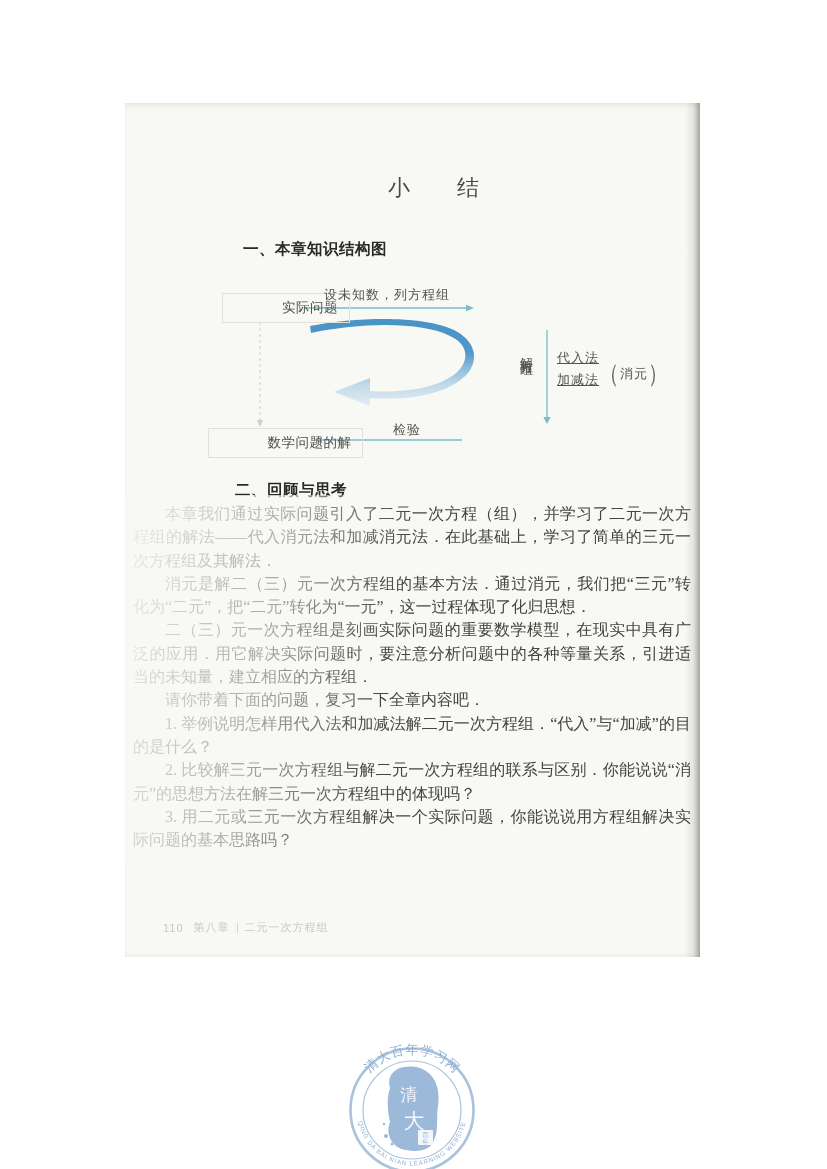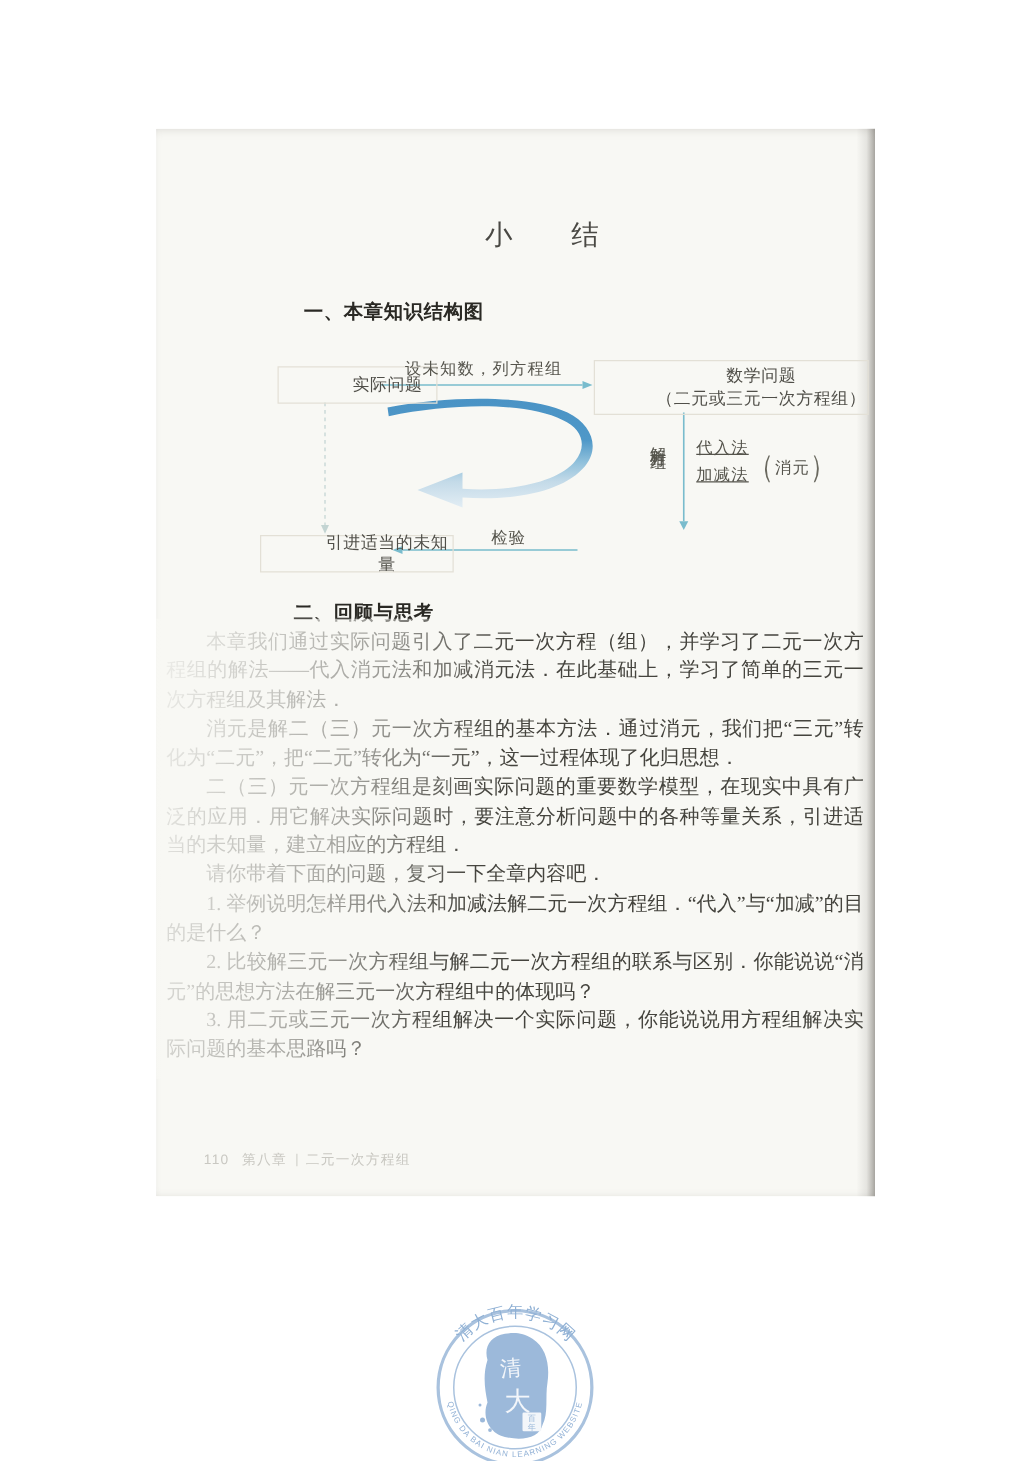--- a/index.html
+++ b/index.html
@@ -108,43 +108,39 @@
              C 105,78 140,68 152,53 C 162,41 158,27 142,20 C 114,6 56,6 3,17 Z"></path>
       </g>
     </svg>
 
     <div class="fbox" style="left:97px;top:10px;width:78px;height:28px;">
       <span>实际问题</span>
     </div>
 
     <div class="flabel center" style="left:195px;top:3px;width:130px;">设未知数，列方程组</div>
 
-    <div class="fbox" style="left:350px;top:5px;width:170px;height:42px;">
-      <span>数学问题</span>
-      <span>（二元或三元一次方程组）</span>
-    </div>
 
     <div class="vtext" style="left:394px;top:64px;height:64px;">解方程组</div>
 
     <div class="methods" style="left:432px;top:64px;">
       <div>代入法</div>
       <div>加减法</div>
     </div>
 
     <div class="elim" style="left:474px;top:77px;">
       <span class="paren">（</span>
       <span>消元</span>
       <span class="paren">）</span>
     </div>
 
 
     <div class="flabel center" style="left:216px;top:138px;width:80px;">检验</div>
 
     <div class="fbox" style="left:83px;top:145px;width:105px;height:28px;">
-      <span>引进适当的未知量</span>
+      <span>数学问题的解</span>
     </div>
   </div>
 
   <div id="heading2" class="sec-heading">二、回顾与思考</div>
 
   <div class="bodytext">
     <p>本章我们通过实际问题引入了二元一次方程（组），并学习了二元一次方程组的解法——代入消元法和加减消元法．在此基础上，学习了简单的三元一次方程组及其解法．</p>
     <p>消元是解二（三）元一次方程组的基本方法．通过消元，我们把“三元”转化为“二元”，把“二元”转化为“一元”，这一过程体现了化归思想．</p>
     <p>二（三）元一次方程组是刻画实际问题的重要数学模型，在现实中具有广泛的应用．用它解决实际问题时，要注意分析问题中的各种等量关系，引进适当的未知量，建立相应的方程组．</p>
     <p>请你带着下面的问题，复习一下全章内容吧．</p>

